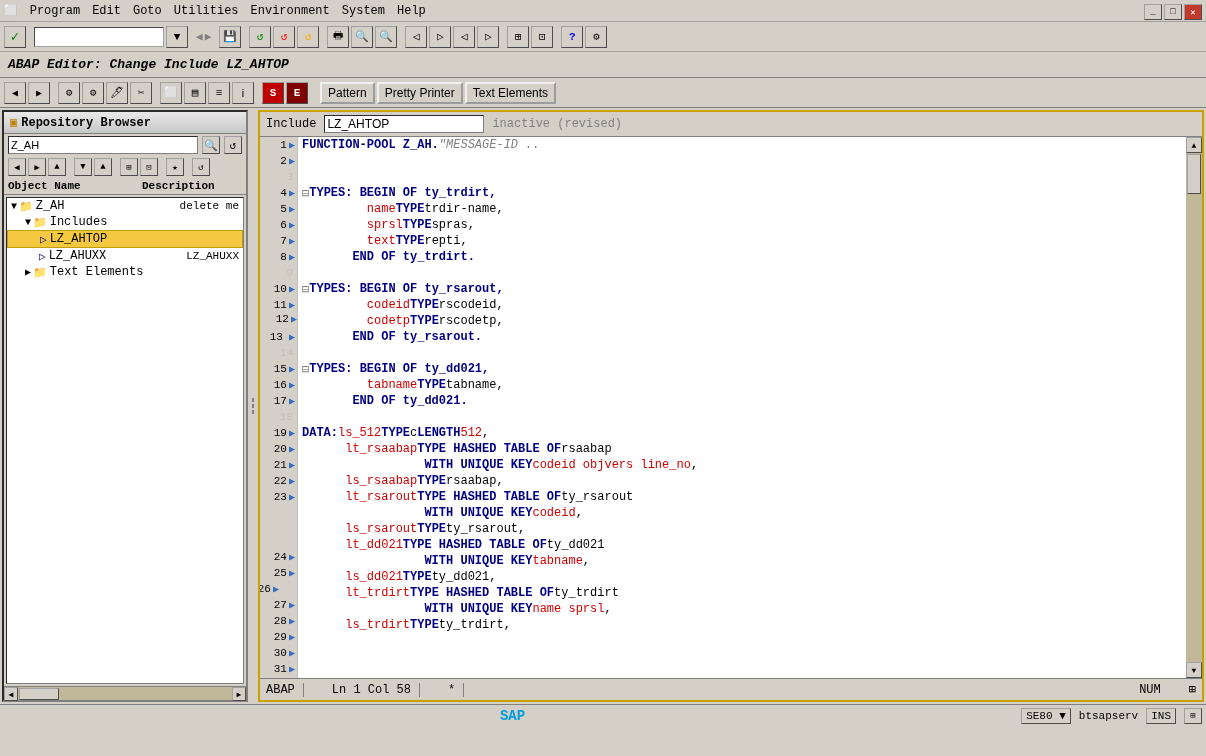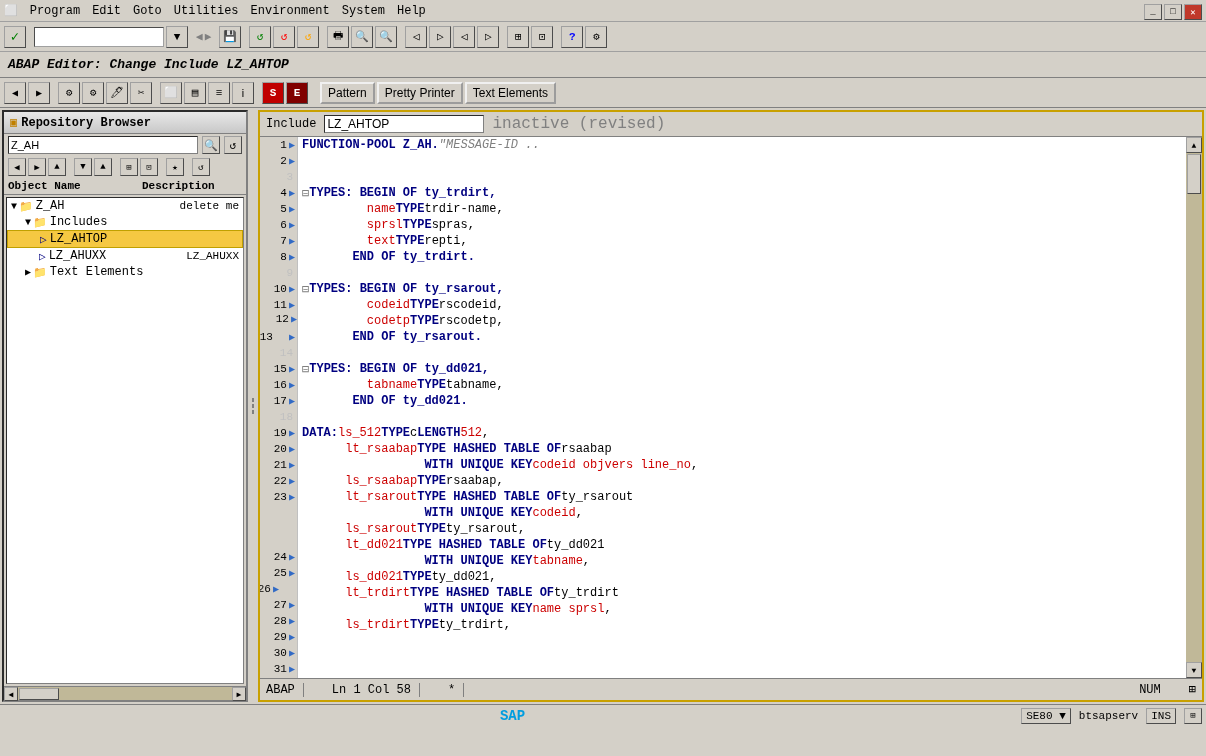--- a/index.html
+++ b/index.html
@@ -34,21 +34,21 @@
     
     
     .tree-header { display: flex; background: #d4d0c8; border-bottom: 1px solid #808080; font-size: 11px; font-weight: bold; padding: 2px 4px; }
     .tree-col1 { flex: 1; }
     .tree-col2 { width: 100px; }
     
     
     .right-panel { flex: 1; display: flex; flex-direction: column; border: 2px solid #c8a000; margin: 2px; background: white; }
     .editor-header { background: #d4d0c8; padding: 3px 6px; display: flex; align-items: center; gap: 8px; border-bottom: 1px solid #808080; font-size: 12px; }
     .editor-input { border: 1px inset #808080; background: white; height: 18px; padding: 0 2px; font-size: 12px; width: 160px; }
-    .inactive-badge { color: #808080; font-size: 16px; }
+    .inactive-badge { color: #808080; font-size: 12px; }
     .code-line { height: 16px; display: flex; align-items: center; white-space: nowrap; }
     
     
     .status-bar { background: #d4d0c8; border-top: 1px solid #808080; height: 22px; display: flex; align-items: center; padding: 0 6px; font-size: 12px; gap: 20px; }
     .status-seg { border-right: 1px solid #808080; padding-right: 8px; margin-right: 8px; }
     
     
     .bottom-bar { background: #d4d0c8; height: 22px; display: flex; align-items: center; justify-content: space-between; border-top: 1px solid #808080; padding: 0 4px; font-size: 11px; }
     .sap-logo { color: #009de0; font-weight: bold; font-size: 14px; }
     .bottom-right { display: flex; gap: 8px; align-items: center; }
@@ -277,21 +277,21 @@
           </div>
         <div style="height:16px;display:flex;align-items:center;justify-content:flex-end;padding-right:2px;font-size:11px;position:relative;">
             <span style="margin-right:2px;">11</span>
             <span style="color:#316ac5;font-size:10px;">▶</span>
           </div>
         <div style="height:16px;display:flex;justify-content:flex-end;padding-right:0;font-size:11px;position:relative;">
             <span style="margin-right:2px;">12</span>
             <span style="color:#316ac5;font-size:10px;">▶</span>
           </div>
         <div style="height:16px;display:flex;align-items:center;justify-content:flex-end;padding-right:2px;font-size:11px;position:relative;">
-            <span style="margin-right:16px;">13</span>
+            <span style="margin-right:6px;">13</span>
             <span style="color:#316ac5;font-size:10px;">▶</span>
           </div>
         <div style="height:16px;display:flex;align-items:center;justify-content:flex-end;padding-right:2px;font-size:11px;position:relative;">
             <span style="margin-right:2px;color:#c0c0c0;">14</span>
           </div>
         <div style="height:16px;display:flex;align-items:center;justify-content:flex-end;padding-right:2px;font-size:11px;position:relative;">
             <span style="margin-right:2px;">15</span>
             <span style="color:#316ac5;font-size:10px;">▶</span>
           </div>
         <div style="height:16px;display:flex;align-items:center;justify-content:flex-end;padding-right:2px;font-size:11px;position:relative;">

